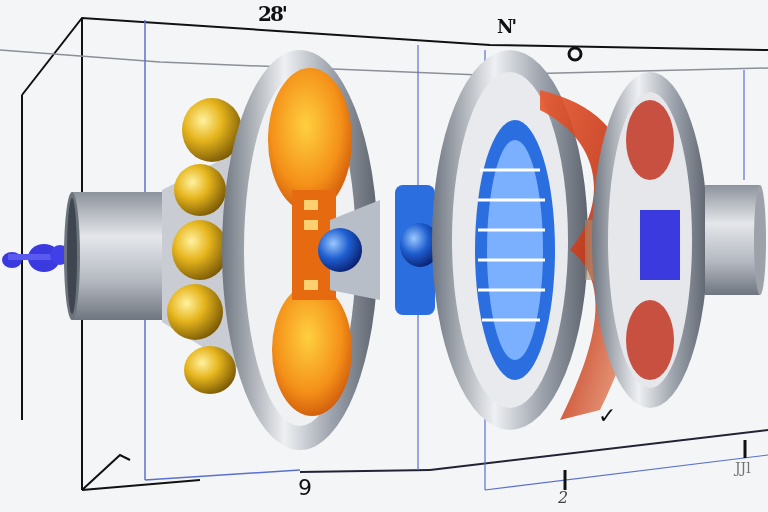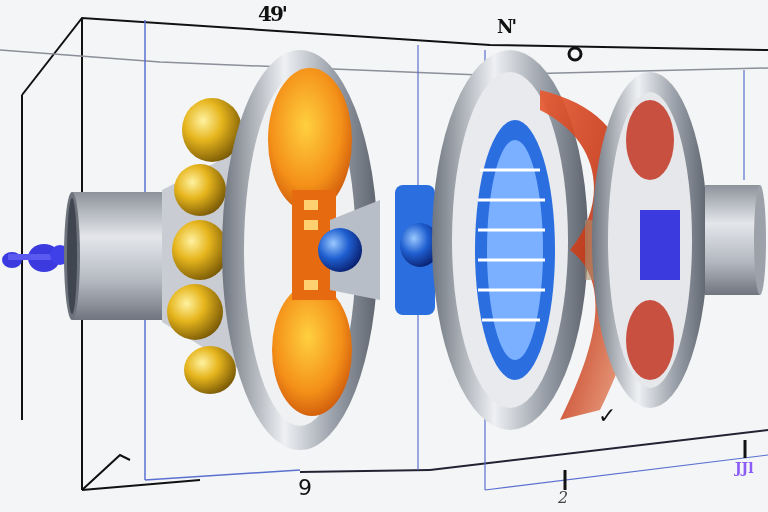--- a/index.html
+++ b/index.html
@@ -3,21 +3,21 @@
 <meta charset="utf-8">
 <style>
   html,body{margin:0;padding:0;}
   body{width:768px;height:512px;overflow:hidden;background:#f4f5f6;font-family:"DejaVu Sans",sans-serif;position:relative;}
   .scene{position:absolute;left:0;top:0;width:768px;height:512px;}
   .label{position:absolute;color:#111;font-family:"DejaVu Serif",serif;font-weight:bold;}
   .lbl-top-left{left:258px;top:2px;font-size:20px;letter-spacing:-2px;}
   .lbl-top-mid{left:497px;top:16px;font-size:18px;letter-spacing:-2px;}
   .lbl-bottom{left:298px;top:475px;font-size:22px;font-weight:normal;font-family:"DejaVu Sans",sans-serif;}
   .lbl-tick1{left:558px;top:488px;font-size:16px;font-weight:normal;font-style:italic;color:#444;}
-  .lbl-tick2{left:735px;top:460px;font-size:14px;font-weight:bold;color:#8b5cf6;}
+  .lbl-tick2{left:735px;top:460px;font-size:14px;font-weight:normal;color:#737373;}
   .lbl-check{left:598px;top:403px;font-size:22px;font-weight:normal;}
 </style>
 </head>
 <body>
 
 <svg class="scene" width="768" height="512" viewBox="0 0 768 512">
   <defs>
     <linearGradient id="cyl" x1="0" y1="0" x2="0" y2="1">
       <stop offset="0" stop-color="#8d939c"></stop>
       <stop offset="0.35" stop-color="#e4e6ea"></stop>
@@ -144,18 +144,18 @@
   </g>
 
   <g>
     <rect x="705" y="185" width="55" height="110" fill="url(#cyl)"></rect>
     <ellipse cx="760" cy="240" rx="6" ry="55" fill="#9da2aa"></ellipse>
   </g>
 
   <circle cx="575" cy="54" r="6" fill="none" stroke="#111" stroke-width="3"></circle>
 </svg>
 
-<div class="label lbl-top-left">49'</div>
+<div class="label lbl-top-left">28'</div>
 <div class="label lbl-top-mid">N'</div>
 <div class="label lbl-bottom">9</div>
 <div class="label lbl-tick1">2</div>
 <div class="label lbl-tick2">JJl</div>
 <div class="label lbl-check">✓</div>
 
 </body></html>

